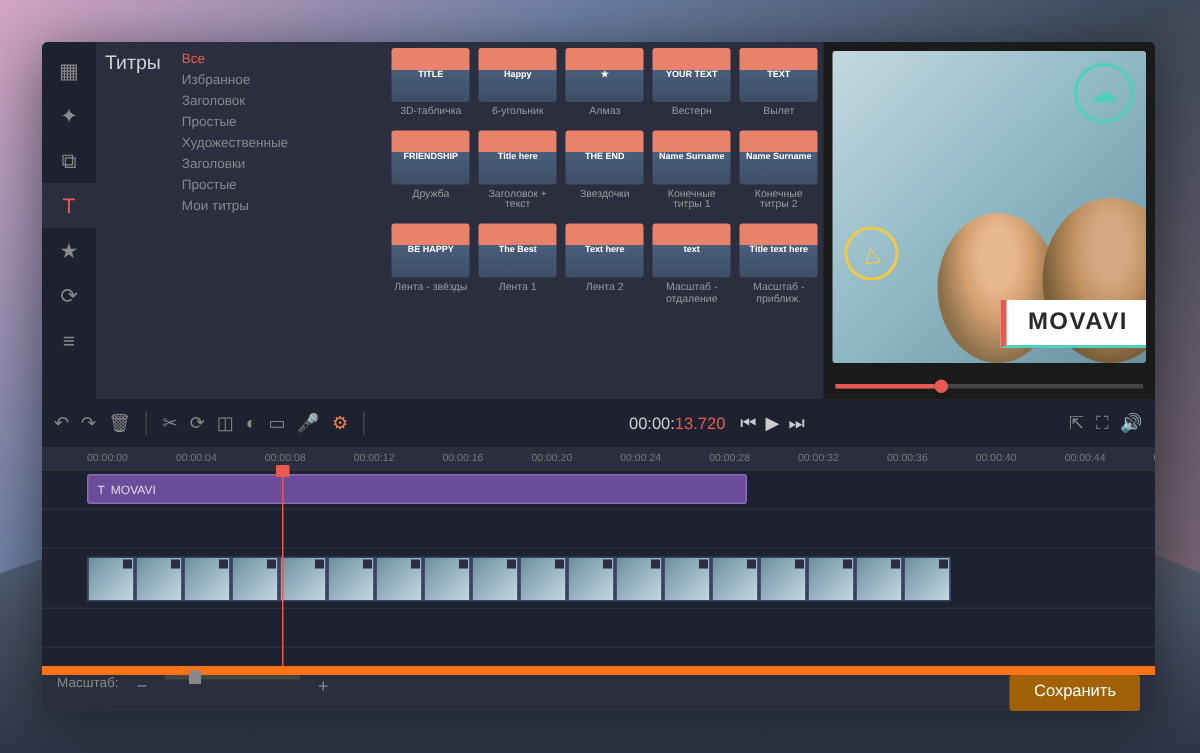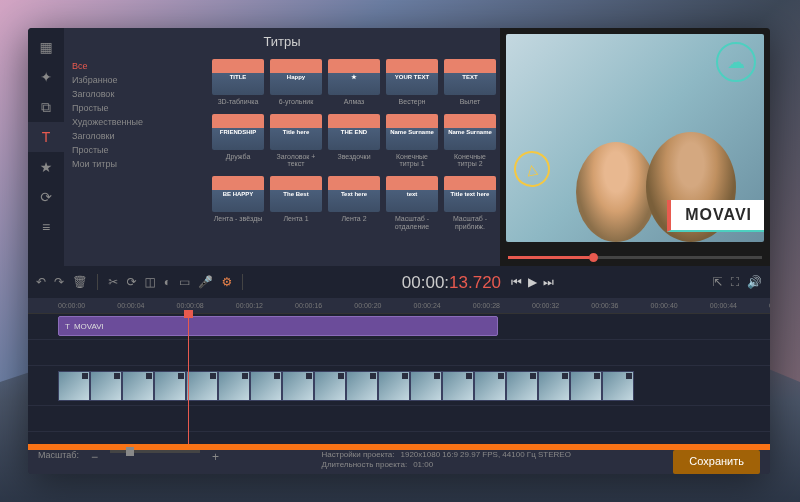--- a/index.html
+++ b/index.html
@@ -3,21 +3,21 @@
 <meta charset="utf-8">
 <style>
 *{margin:0;padding:0;box-sizing:border-box;font-family:Arial,sans-serif;}
 body{width:800px;height:502px;overflow:hidden;background:linear-gradient(135deg,#d4a5c4 0%,#6b7ea3 30%,#3d4858 60%,#8a6d7a 100%);position:relative;}
 .bg-mountain{position:absolute;bottom:0;left:0;right:0;height:200px;background:linear-gradient(180deg,transparent 0%,#4a5568 50%,#2d3748 100%);clip-path:polygon(0 100%,0 40%,15% 20%,30% 35%,50% 10%,70% 30%,85% 15%,100% 40%,100% 100%);}
 .app{position:absolute;top:28px;left:28px;width:742px;height:446px;background:#2a2e3f;border-radius:4px;box-shadow:0 8px 40px rgba(0,0,0,.5);display:flex;flex-direction:column;overflow:hidden;}
 .top{display:flex;height:238px;}
 .left-rail{width:36px;background:#1e2230;display:flex;flex-direction:column;padding-top:4px;gap:0;}
 .rail-btn{width:36px;height:30px;display:flex;align-items:center;justify-content:center;color:#888;cursor:pointer;font-size:14px;}
 .rail-btn.active{background:#2a2e3f;color:#e85a4f;}
-.browser{flex:1;background:#2a2e3f;display:flex;flex-direction:column;justify-content:space-between;}
+.browser{flex:1;background:#2a2e3f;display:flex;flex-direction:row;justify-content:space-between;}
 .browser-title{text-align:center;color:#d0d0d0;font-size:13px;padding:6px;}
 .browser-body{flex:1;display:flex;overflow:hidden;gap:40px;}
 .cat-list{width:104px;padding:4px 8px;}
 .cat-item{color:#888;font-size:9px;padding:2px 0;cursor:pointer;}
 .cat-item.active{color:#e85a4f;}
 .grid{flex:1;padding:4px;overflow-y:auto;display:grid;grid-template-columns:repeat(5,1fr);gap:8px 6px;align-content:start;}
 .tile{display:flex;flex-direction:column;align-items:center;}
 .thumb{width:52px;height:36px;background:linear-gradient(180deg,#e8826b 0%,#e8826b 40%,#4a5e7a 40%,#3d4e66 100%);border-radius:2px;position:relative;display:flex;align-items:center;justify-content:center;}
 .thumb-label{color:#fff;font-size:6px;font-weight:bold;text-align:center;line-height:1;}
 .tile-name{color:#999;font-size:7px;text-align:center;margin-top:3px;line-height:1.1;}
@@ -32,21 +32,21 @@
 .seek{height:18px;display:flex;align-items:center;padding:0 8px;gap:6px;}
 .seek-bar{flex:1;height:3px;background:#444;position:relative;}
 .seek-prog{position:absolute;left:0;width:32%;height:100%;background:#e85a4f;}
 .seek-dot{position:absolute;left:32%;top:-3px;width:9px;height:9px;border-radius:50%;background:#e85a4f;}
 .toolbar{height:32px;background:#1e2230;display:flex;align-items:center;padding:0 8px;gap:10px;color:#888;}
 .tb-group{display:flex;gap:8px;align-items:center;}
 .tb-btn{cursor:pointer;font-size:12px;}
 .tb-btn.orange{color:#e8824a;}
 .tb-sep{width:1px;height:16px;background:#444;}
 .spacer{flex:1;}
-.timecode{font-family:monospace;font-size:17px;}
+.timecode{font-family:monospace;font-size:11px;}
 .tc-white{color:#ccc;}
 .tc-red{color:#e85a4f;}
 .play-ctrl{display:flex;gap:6px;color:#ccc;}
 .timeline{flex:1;background:#1e2230;display:flex;flex-direction:column;overflow:hidden;}
 .ruler{height:16px;background:#2a2e3f;display:flex;color:#777;font-size:7px;align-items:center;padding-left:30px;gap:32px;border-bottom:1px solid #333;}
 .tracks{flex:1;position:relative;}
 .track{height:26px;border-bottom:1px solid #2a2e3f;position:relative;}
 .title-clip{position:absolute;top:2px;left:30px;width:440px;height:20px;background:#6b4c9a;border:1px solid #8b6cba;border-radius:2px;display:flex;align-items:center;padding:0 6px;color:#ddd;font-size:8px;gap:4px;}
 .video-track{height:40px;border-bottom:1px solid #2a2e3f;display:flex;align-items:center;padding-left:30px;gap:0;}
 .clip{width:32px;height:30px;border:1px solid #3a4060;background:linear-gradient(135deg,#6a8fa0,#c4d8e0);position:relative;}
@@ -295,26 +295,16 @@
   </div>
 
   <div class="footer">
     <span>Масштаб:</span>
     <span class="tb-btn">−</span>
     <div class="zoom-slider">
         <div class="zoom-thumb"></div>
       </div>
     <span class="tb-btn">+</span>
     <div class="spacer"></div>
-    <div class="proj-info">
-      <div class="meta-row">
-          <span>Настройки проекта:</span>
-          <span>1920x1080 16:9 29.97 FPS, 44100 Гц STEREO</span>
-        </div>
-      <div class="meta-row">
-          <span>Длительность проекта:</span>
-          <span>01:00</span>
-        </div>
-    </div>
     <div class="spacer"></div>
     <div class="save-btn">Сохранить</div>
   </div>
 </div>
 
 </body></html>

